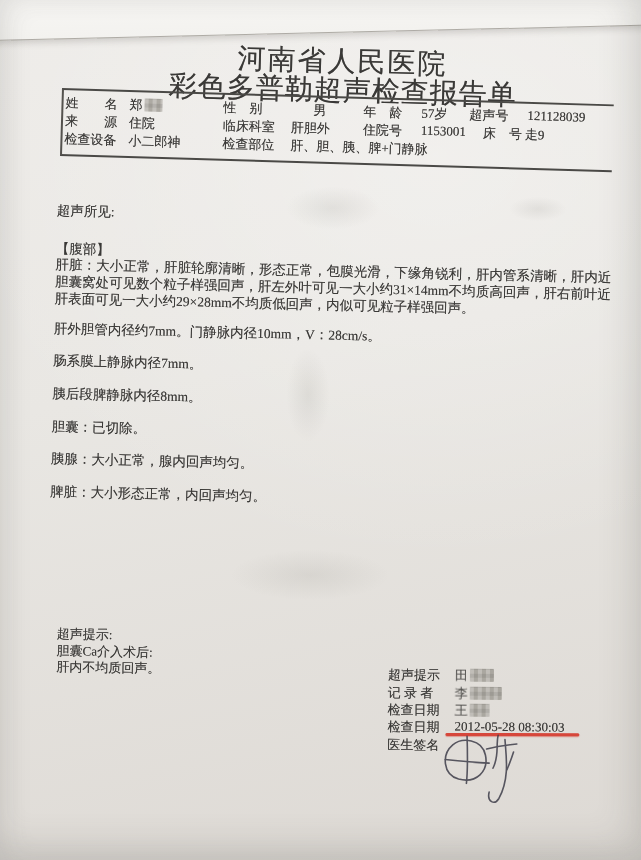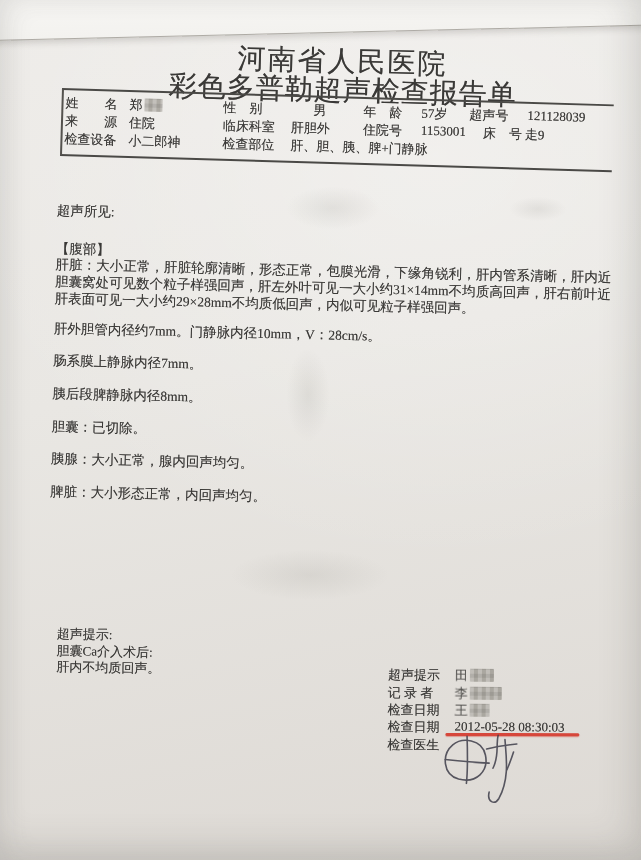--- a/index.html
+++ b/index.html
@@ -158,21 +158,21 @@
     <div class="srow s2">
       <span>检查日期</span>
       <span class="sval"><span class="blur-ch">王</span><span class="mask mw20"></span></span>
     </div>
     <div class="srow s3">
       <span>检查日期</span>
       <span class="sval">2012-05-28 08:30:03</span>
     </div>
     <div class="date-underline"></div>
     <div class="srow s4">
-      <span>检查医生</span>
+      <span>医生签名</span>
     </div>
   </div>
 
   <svg class="signature-svg" width="100" height="82" viewBox="0 0 100 82">
     <g fill="none" stroke="#43424e" stroke-width="1.6" stroke-linecap="round" opacity="0.88">
       <path d="M16,20 C5,30 7,50 23,54 C41,58 53,45 49,29 C45,13 25,12 16,20"></path>
       <path d="M9,35 C22,36 40,37 53,37"></path>
       <path d="M30,11 C31,26 32,44 31,58"></path>
       <path d="M61,9 C59,20 63,29 57,42"></path>
       <path d="M50,23 C60,20 71,18 80,17"></path>

